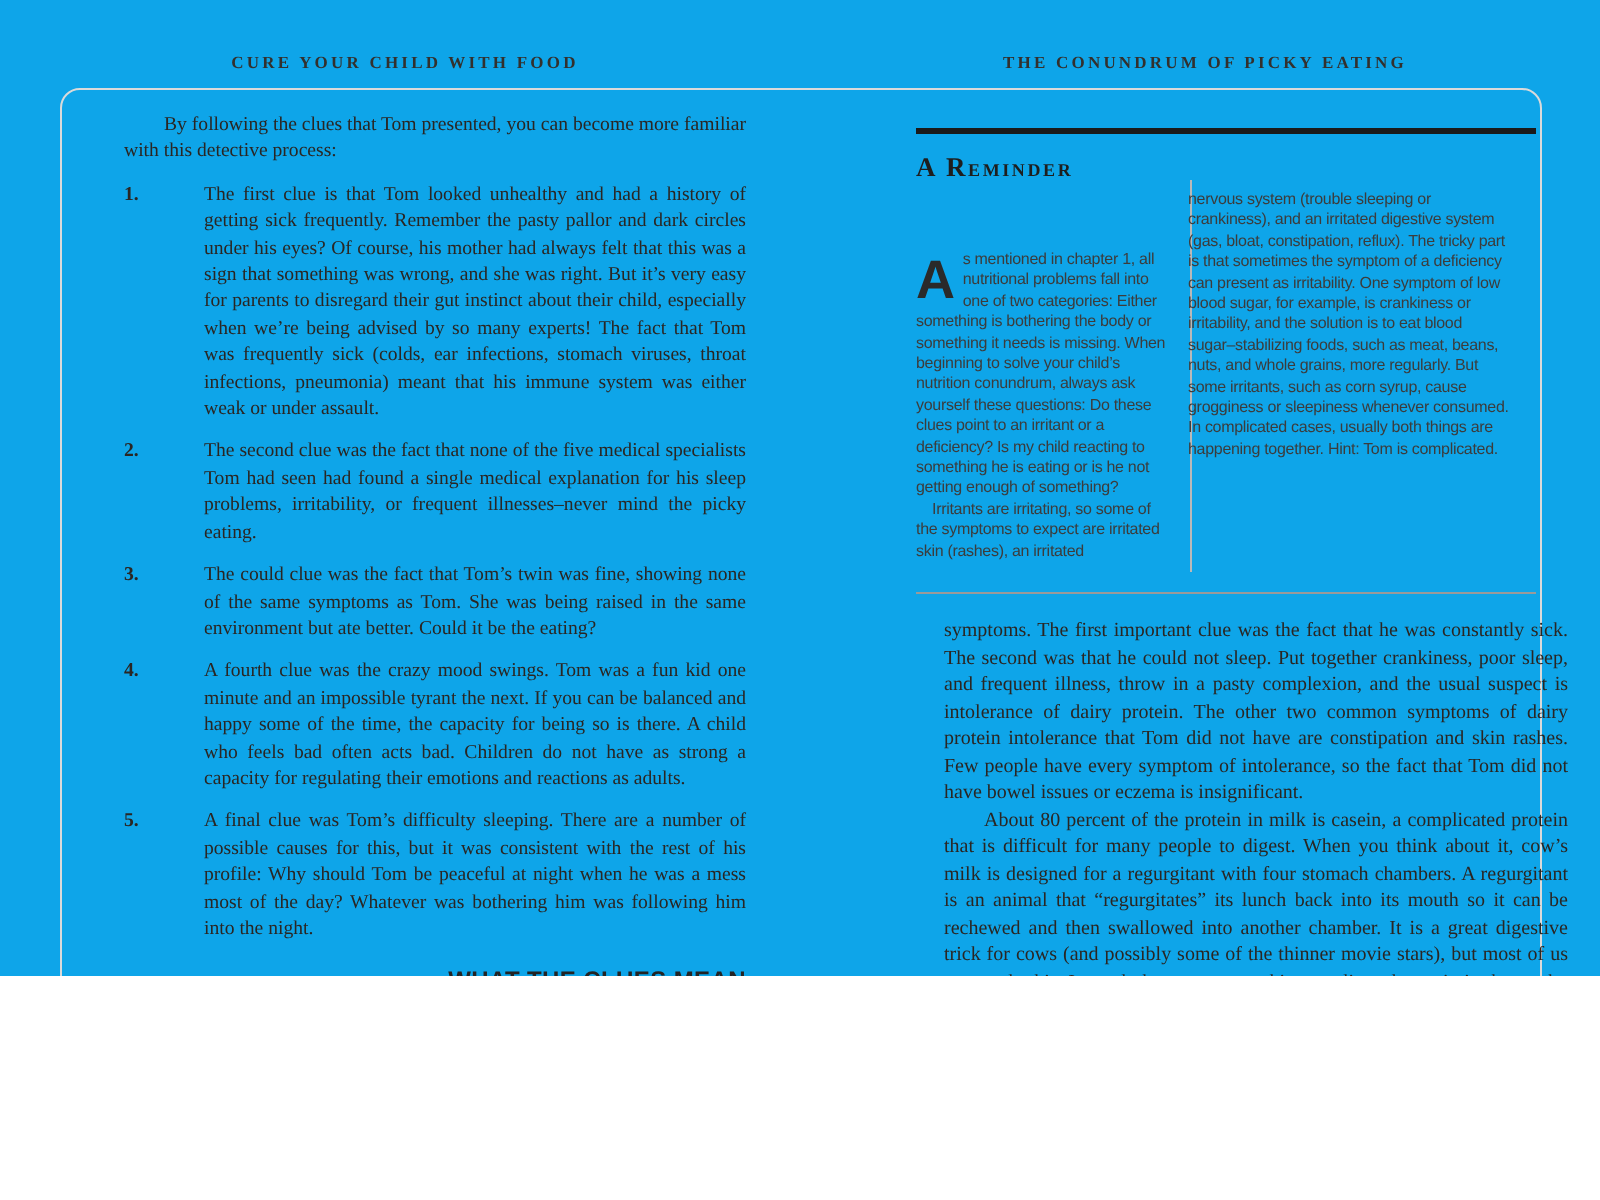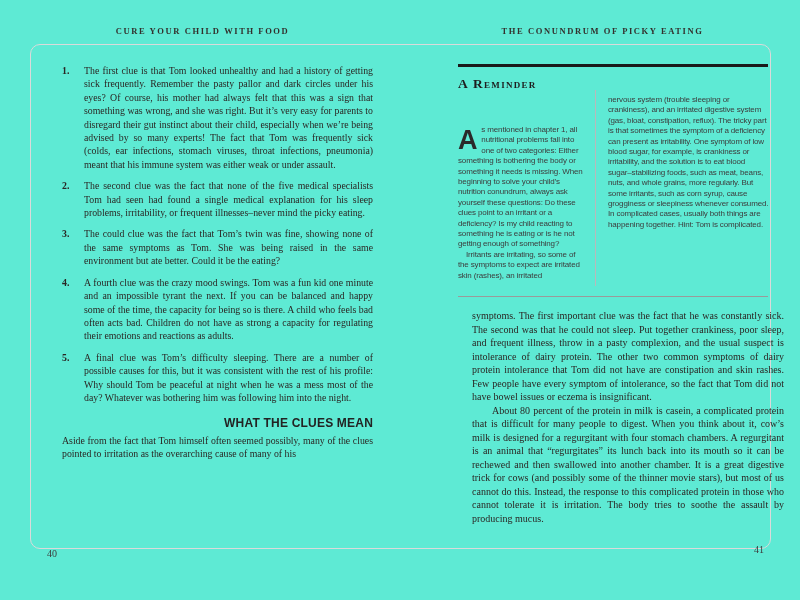--- a/index.html
+++ b/index.html
@@ -3,21 +3,21 @@
 <meta charset="utf-8">
 <style>
   * { box-sizing: border-box; }
   html, body { margin: 0; padding: 0; }
   body {
     width: 800px; height: 600px;
     background: #ffffff;
     font-family: "Liberation Serif", serif;
     color: #2a2623;
   }
-  .spread { position: relative; width: 800px; height: 600px; overflow: hidden; background: #5eead4; }
+  .spread { position: relative; width: 800px; height: 488px; overflow: hidden; background: #0ea5e9; }
 
   .card-border {
     position: absolute; left: 30px; top: 44px; width: 741px; height: 505px;
     border: 1px solid #dadada; border-radius: 10px;
     pointer-events: none;
   }
 
   .running-head {
     position: absolute; top: 26px;
     font-size: 8.5px; font-weight: bold; letter-spacing: 1.6px;
@@ -27,21 +27,21 @@
   .head-right { left: 430px; width: 345px; }
 
   
   .left-content {
     position: absolute; left: 62px; top: 56px; width: 311px;
     font-size: 9.8px; line-height: 13.4px; text-align: justify;
   }
   .intro { margin: 0; text-indent: 20px; }
   .clue { display: flex; margin-top: 8px; }
   .clue-num { flex: 0 0 15px; font-weight: bold; text-align: left; }
-  .clue-text { flex: 1; margin-left: 7px; text-align: justify; }
+  .clue-text { flex: 1; margin-left: 25px; text-align: justify; }
   .section-heading {
     font-family: Liberation Sans, sans-serif;
     font-weight: bold; font-size: 12px; letter-spacing: 0.2px;
     color: #232323; margin: 13px 0 3px 0; text-align: right;
   }
   .section-para { margin: 0; }
 
   .pagenum { position: absolute; font-size: 10px; color: #3d3d3d; }
   .pagenum-left  { left: 47px;  top: 548px; }
   .pagenum-right { left: 754px; top: 544px; }
@@ -60,21 +60,21 @@
     color: #1e1e1e; text-align: left;
   }
   .sb-col {
     position: absolute;
     font-family: "Liberation Sans", sans-serif;
     font-size: 8px; line-height: 10.4px; letter-spacing: -0.15px;
     color: #3c3c3c; text-align: left;
   }
   .sb-col p { margin: 0; }
   .sb-col-left  { left: 0;   top: 61px; width: 130px; }
-  .sb-col-right { left: 150px; top: 31px; width: 162px; }
+  .sb-col-right { left: 136px; top: 31px; width: 162px; }
   .sb-divider {
     position: absolute; left: 137px; top: 26px;
     width: 1px; height: 196px; background: #b9b9b9;
   }
   .sb-rule-bottom {
     position: absolute; left: 0; top: 232px; width: 310px;
     border-top: 1px solid #9a9a9a;
   }
   .dropcap {
     float: left;
@@ -96,20 +96,21 @@
 <body>
 
 <div class="spread">
 
   <div class="card-border"></div>
 
   <div class="running-head head-left">CURE YOUR CHILD WITH FOOD</div>
   <div class="running-head head-right">THE CONUNDRUM OF PICKY EATING</div>
 
   <div class="left-content">
+    <p class="intro">By following the clues that Tom presented, you can become more familiar with this detective process:</p>
 
     <div class="clue">
       <span class="clue-num">1.</span>
       <div class="clue-text">The first clue is that Tom looked unhealthy and had a history of getting sick frequently. Remember the pasty pallor and dark circles under his eyes? Of course, his mother had always felt that this was a sign that something was wrong, and she was right. But it’s very easy for parents to disregard their gut instinct about their child, especially when we’re being advised by so many experts! The fact that Tom was frequently sick (colds, ear infections, stomach viruses, throat infections, pneumonia) meant that his immune system was either weak or under assault.</div>
     </div>
     <div class="clue">
       <span class="clue-num">2.</span>
       <div class="clue-text">The second clue was the fact that none of the five medical specialists Tom had seen had found a single medical explanation for his sleep problems, irritability, or frequent illnesses–never mind the picky eating.</div>
     </div>
     <div class="clue">

